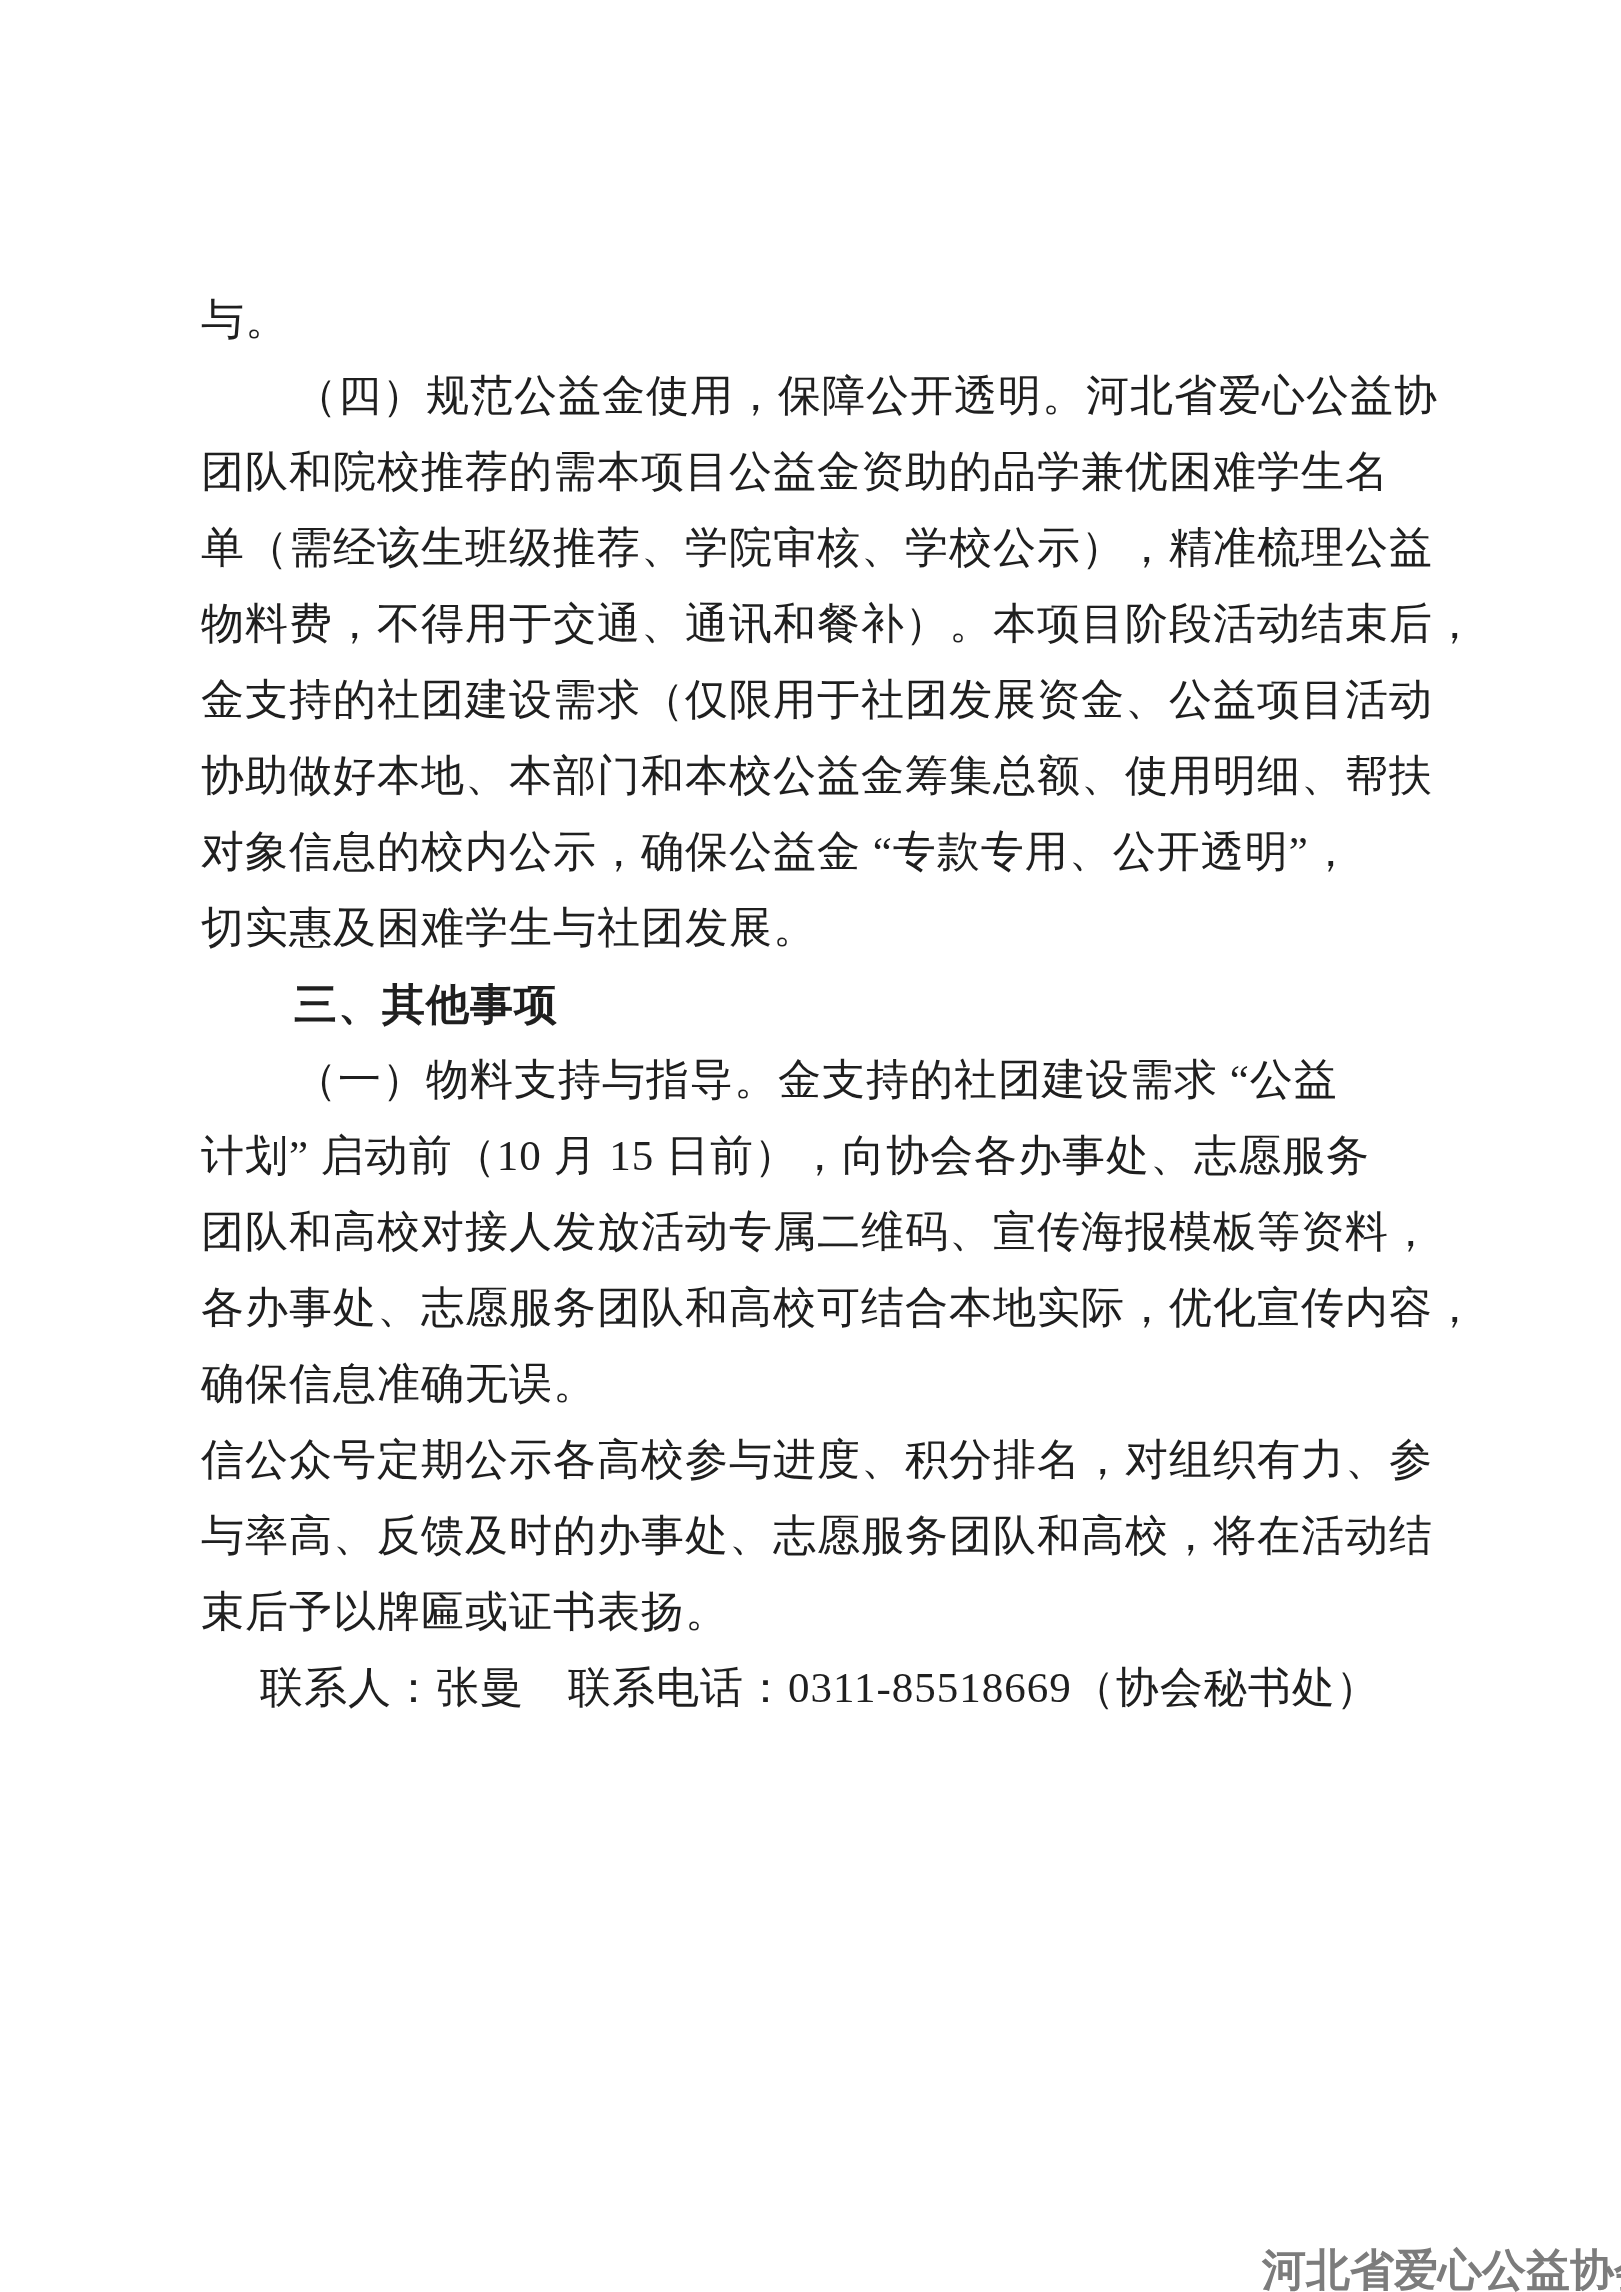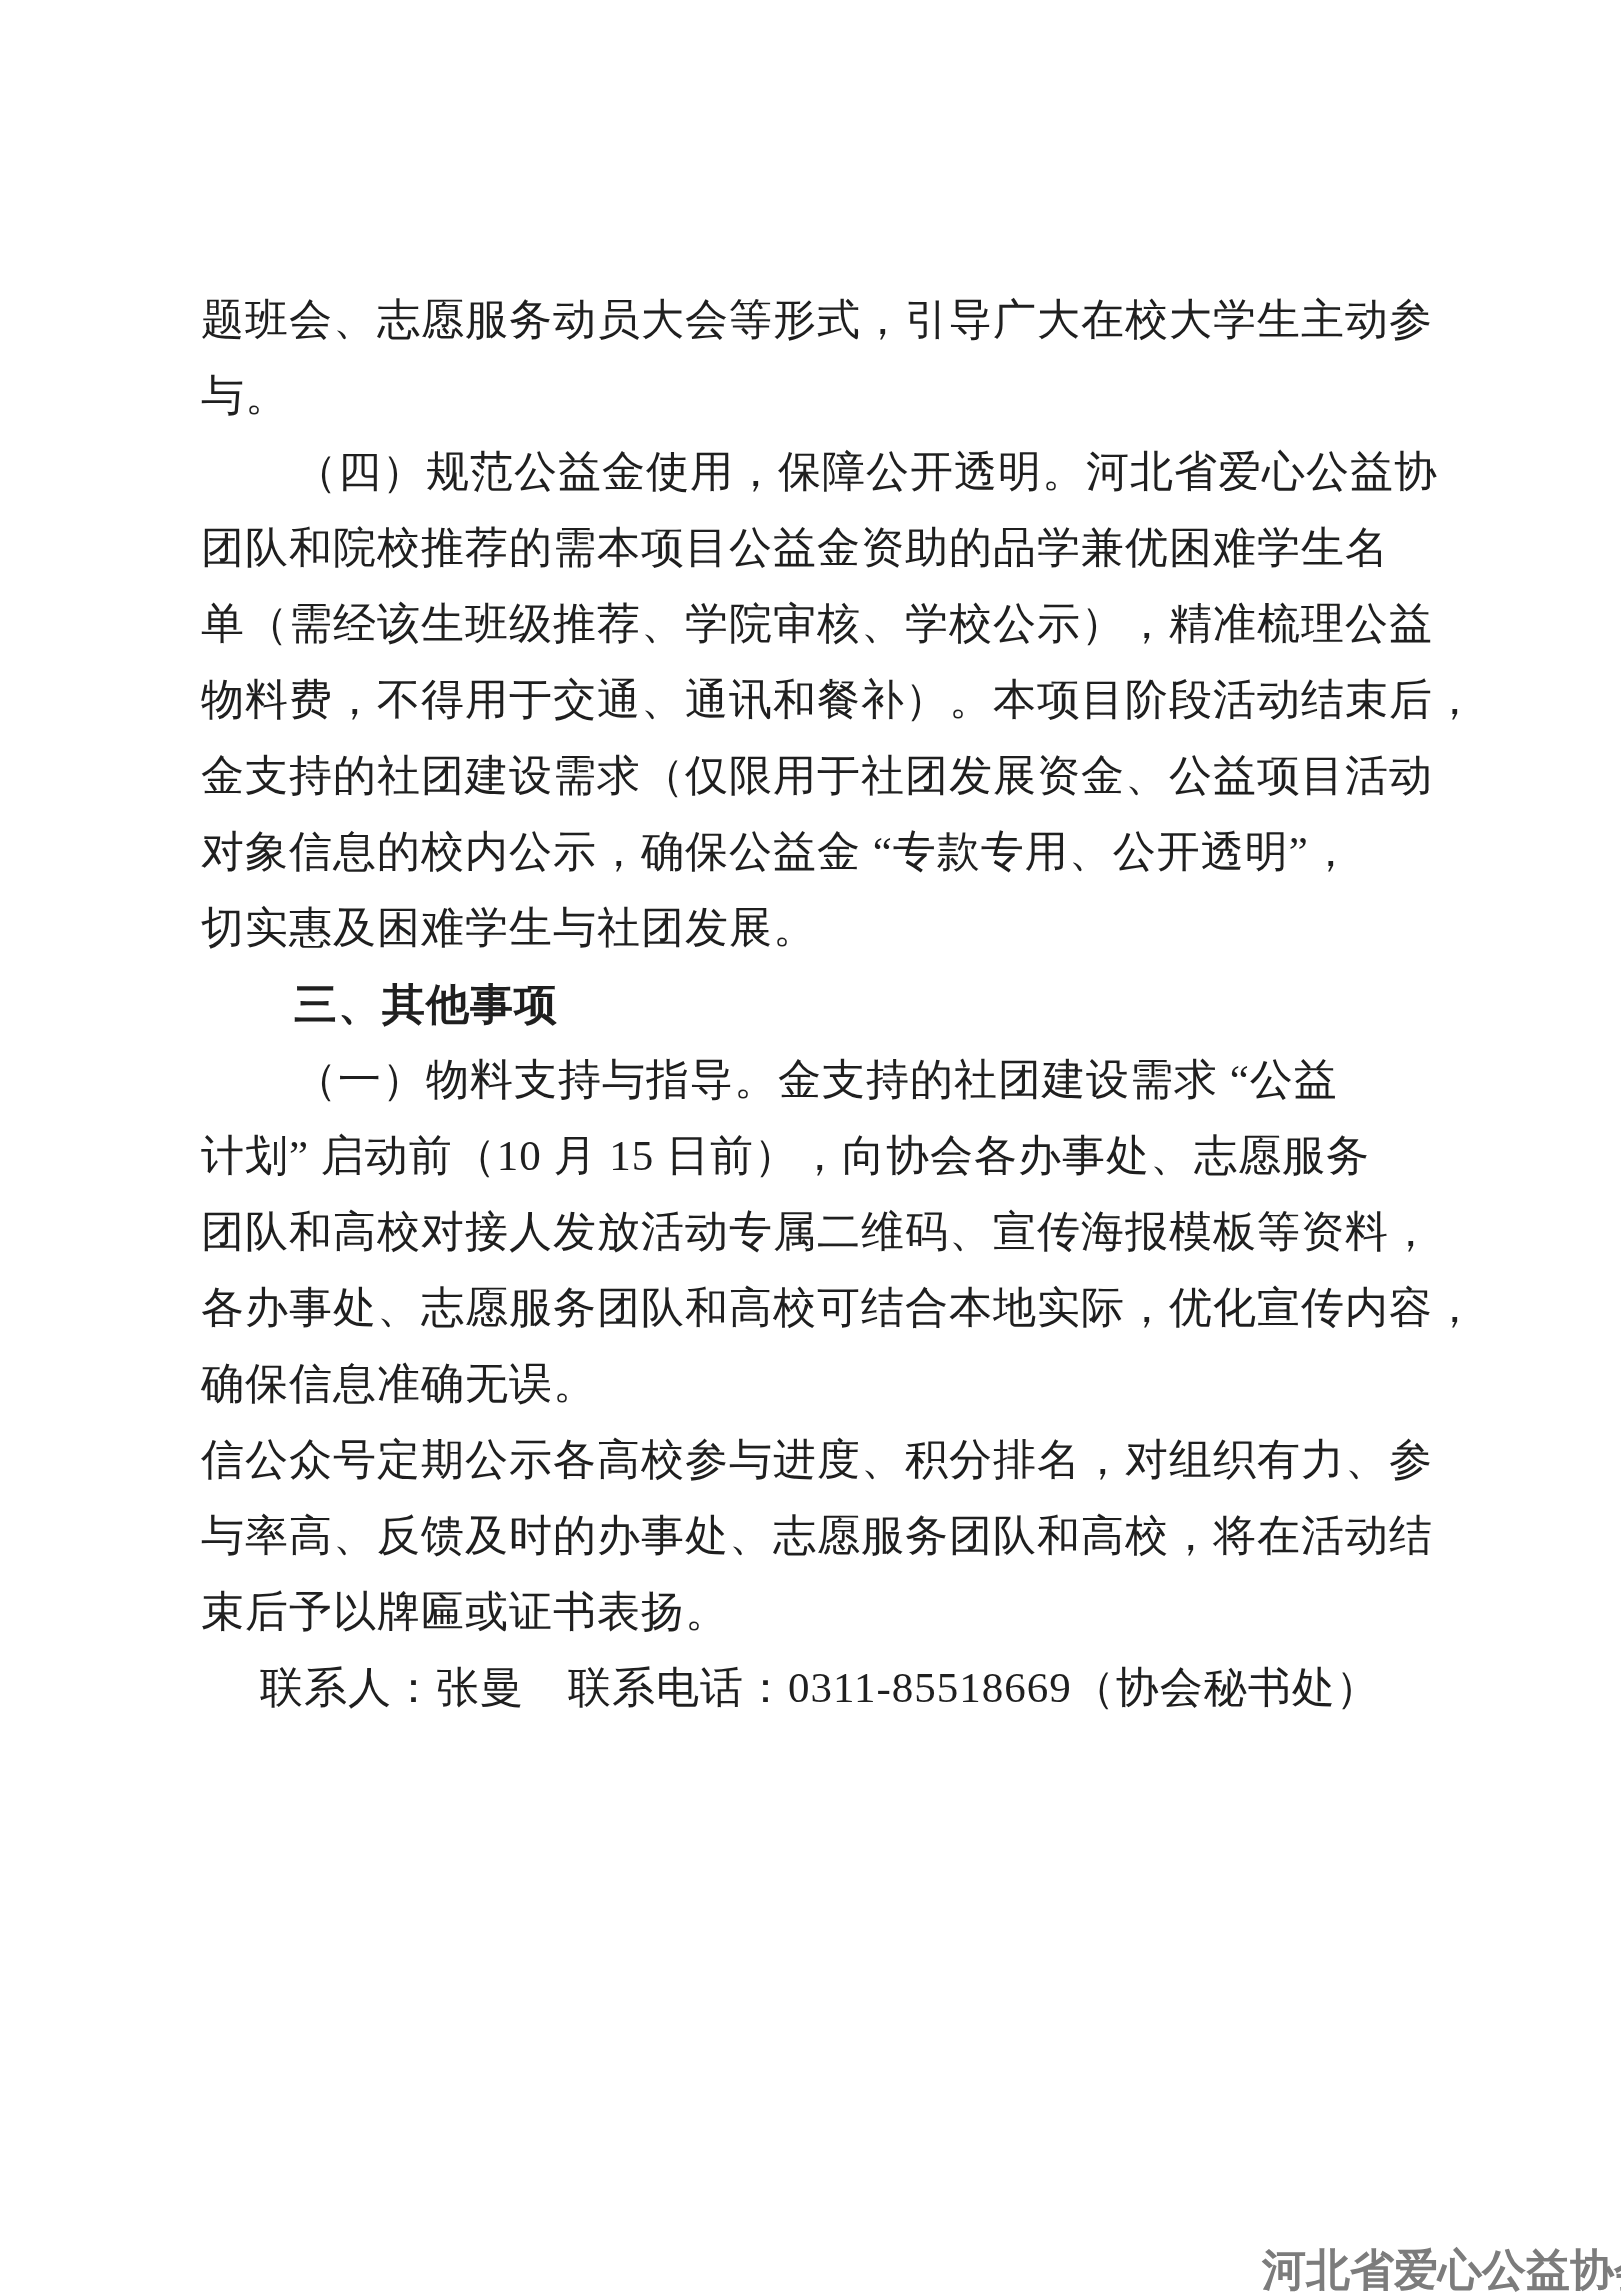--- a/index.html
+++ b/index.html
@@ -47,27 +47,27 @@
     color: #7c7c7c;
     white-space: nowrap;
   }
 </style>
 </head>
 <body>
 
 <div class="page">
   <div class="doc-body">
 
-    <div class="line"><span class="lead"></span><span>题班会、志愿服务动员大会等形式，引导广大在校大学生主动参</span></div>
     <div class="line"><span class="lead"></span><span>与。</span></div>
     <div class="line indent"><span class="lead">（四）规范公益金使用，保障公开透明。</span><span>河北省爱心公益协</span></div>
     <div class="line"><span class="lead"></span><span>团队和院校推荐的需本项目公益金资助的品学兼优困难学生名</span></div>
     <div class="line"><span class="lead"></span><span>单（需经该生班级推荐、学院审核、学校公示），精准梳理公益</span></div>
     <div class="line"><span class="lead"></span><span>物料费，不得用于交通、通讯和餐补）。本项目阶段活动结束后，</span></div>
     <div class="line"><span class="lead"></span><span>金支持的社团建设需求（仅限用于社团发展资金、公益项目活动</span></div>
+    <div class="line"><span class="lead"></span><span>协助做好本地、本部门和本校公益金筹集总额、使用明细、帮扶</span></div>
     <div class="line"><span class="lead"></span><span>对象信息的校内公示，确保公益金 “专款专用、公开透明”，</span></div>
     <div class="line"><span class="lead"></span><span>切实惠及困难学生与社团发展。</span></div>
     <div class="line indent heading-line"><span class="lead">三、其他事项</span><span></span></div>
     <div class="line indent"><span class="lead">（一）物料支持与指导。</span><span>金支持的社团建设需求 “公益</span></div>
     <div class="line"><span class="lead"></span><span>计划” 启动前（10 月 15 日前），向协会各办事处、志愿服务</span></div>
     <div class="line"><span class="lead"></span><span>团队和高校对接人发放活动专属二维码、宣传海报模板等资料，</span></div>
     <div class="line"><span class="lead"></span><span>各办事处、志愿服务团队和高校可结合本地实际，优化宣传内容，</span></div>
     <div class="line"><span class="lead"></span><span>确保信息准确无误。</span></div>
     <div class="line"><span class="lead"></span><span>信公众号定期公示各高校参与进度、积分排名，对组织有力、参</span></div>
     <div class="line"><span class="lead"></span><span>与率高、反馈及时的办事处、志愿服务团队和高校，将在活动结</span></div>

